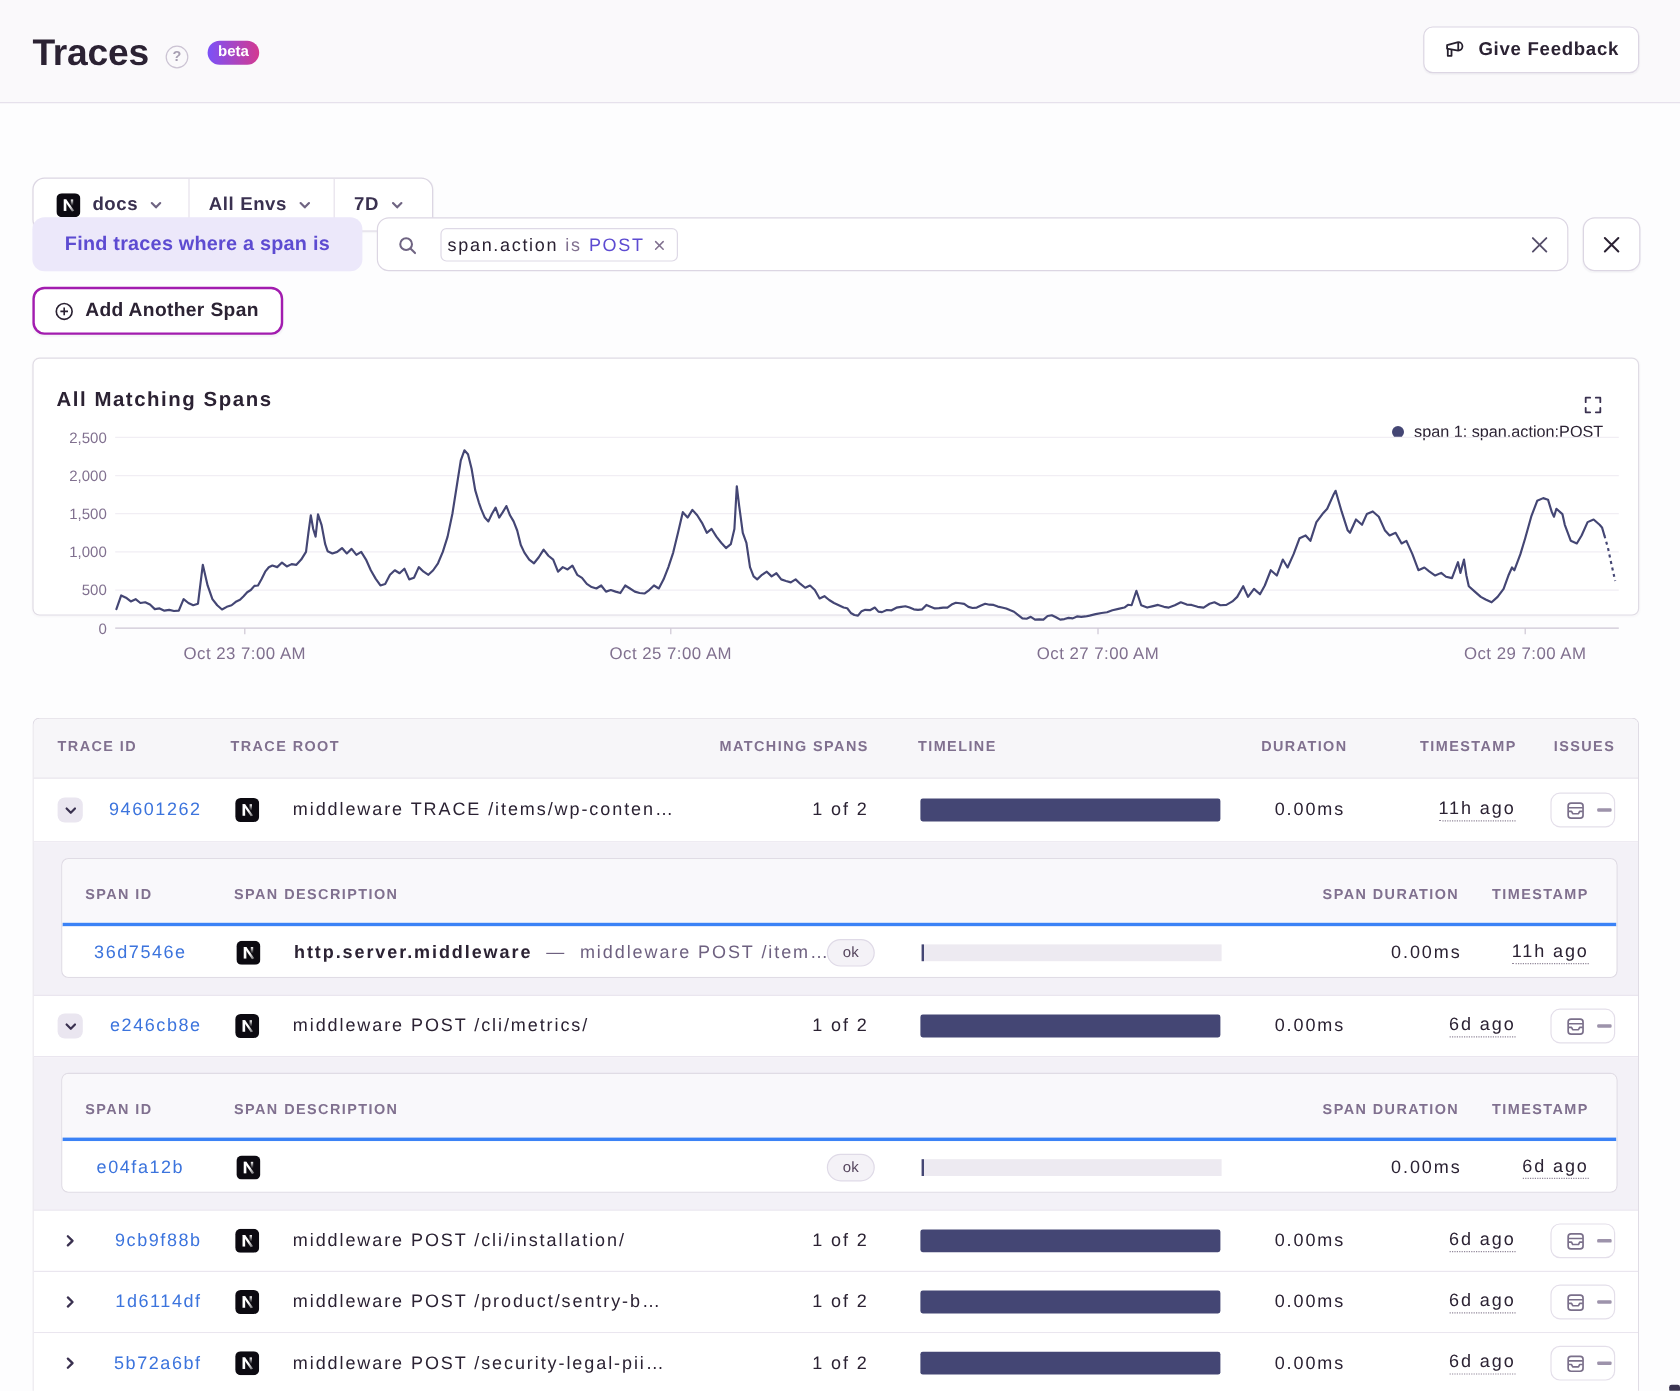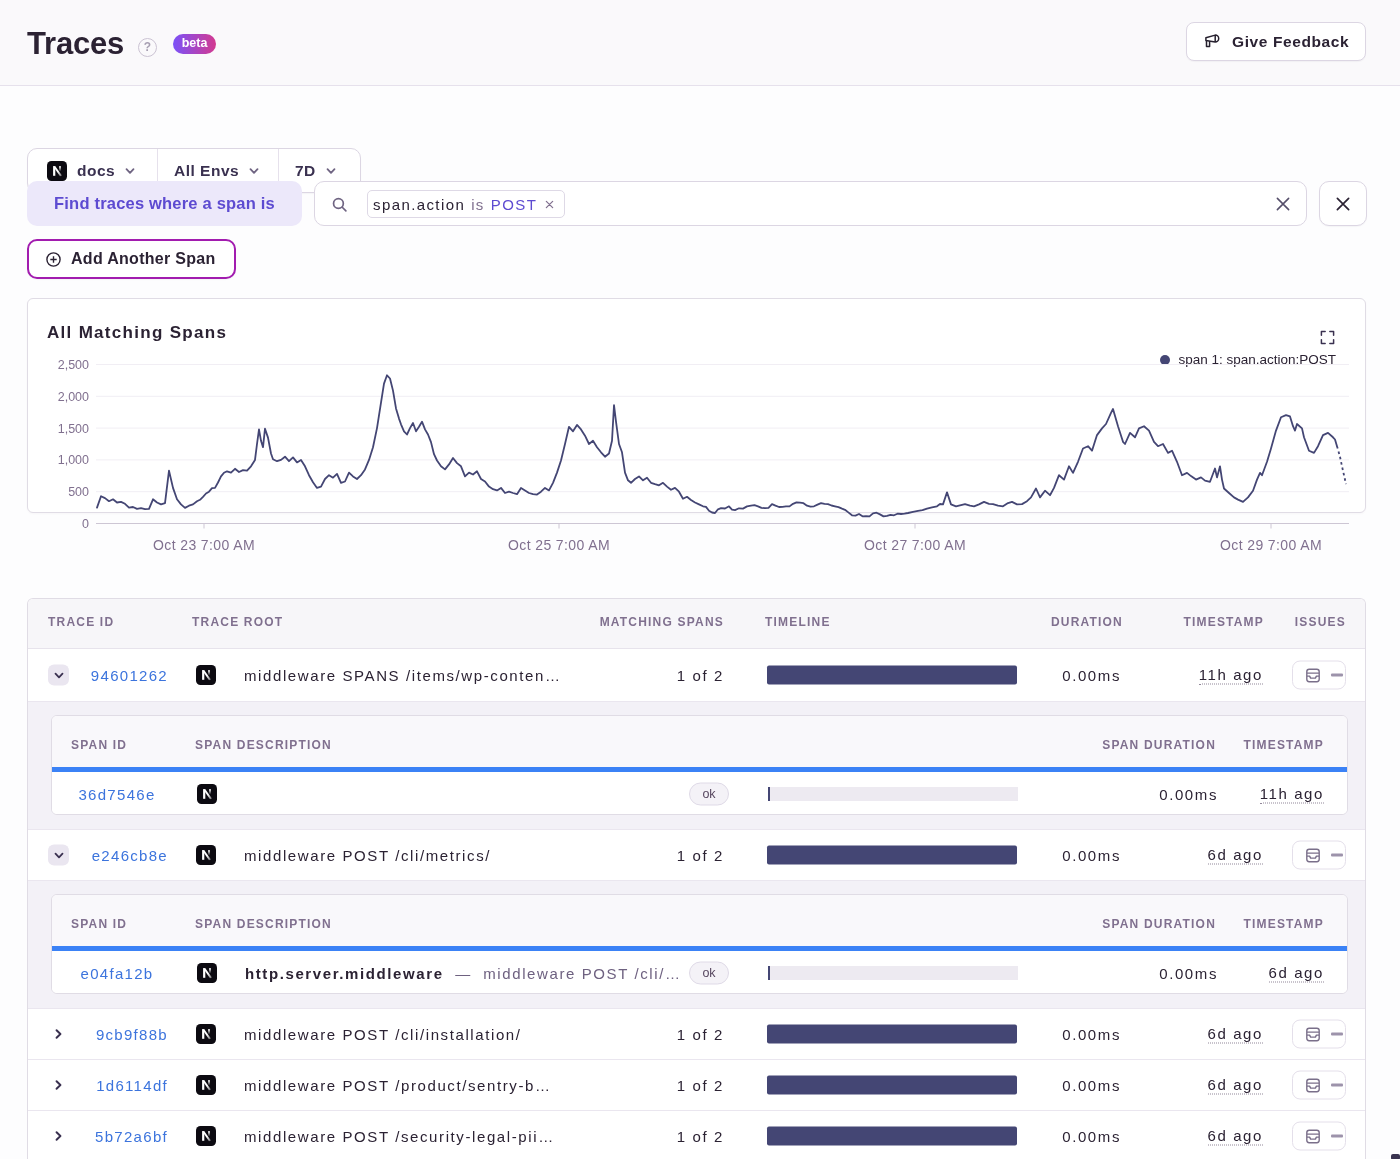--- a/index.html
+++ b/index.html
@@ -50,21 +50,21 @@
 .mspans { letter-spacing:1.6px; position:absolute; right:641px; top:50%; transform:translateY(-50%); font-size:15px; color:#2b2233; }
 .tbar { position:absolute; left:739px; top:50%; transform:translateY(-50%); width:250px; height:19px; background:#444674; border-radius:2px; }
 .dur { letter-spacing:1.6px; position:absolute; right:244px; top:50%; transform:translateY(-50%); font-size:15px; color:#2b2233; }
 .tstamp { letter-spacing:1.6px; position:absolute; right:102px; top:50%; transform:translateY(-50%); font-size:15px; color:#2b2233; border-bottom:1px dotted #918799; padding-bottom:1px; }
 .issuesw { position:absolute; left:1264px; top:50%; transform:translateY(-50%); width:54px; height:29px; border:1px solid #e4dfea; border-radius:8px; background:#fff; display:flex; align-items:center; }
 .issuesw .dash { width:12px; height:2.5px; background:#9d93ab; border-radius:1px; margin-left:10px; }
 .issuesw svg { margin-left:12px; }
 
 .subwrap { position:relative; background:#f3f1f7; height:128px; border-bottom:1px solid #eae6ef; }
 .subpanel { position:absolute; left:23px; top:13px; width:1297px; height:100px; background:#fff; border:1px solid #e0dce5; border-radius:6px; overflow:hidden; }
-.subhead { position:relative; height:56px; background:#f9f8fb; border-bottom:5px solid #3b82f6; font-size:12px; font-weight:700; color:#80708f; letter-spacing:1.2px; }
+.subhead { position:relative; height:56px; background:#f9f8fb; border-bottom:3px solid #3b82f6; font-size:12px; font-weight:700; color:#80708f; letter-spacing:1.2px; }
 .subhead div { position:absolute; top:22px; }
 .subrow { position:relative; height:43px; background:#fff; }
 .sid { letter-spacing:1.3px; position:absolute; left:15px; width:100px; text-align:center; top:50%; transform:translateY(-50%); font-size:15px; color:#3c74dd; }
 .nlogo3 { position:absolute; left:145px; top:50%; transform:translateY(-50%); width:20px; height:20px; display:flex; }
 .sdesc { letter-spacing:1.6px; position:absolute; left:193px; top:50%; transform:translateY(-50%); font-size:15px; white-space:nowrap; }
 .sdesc b { font-weight:700; color:#2b2233; }
 .sdesc span { color:#6e6180; }
 .okpill { position:absolute; left:637px; top:50%; transform:translateY(-50%); width:40px; height:23px; background:#f4f2f7; border:1px solid #dfdae7; border-radius:12px; font-size:12.5px; color:#57475f; text-align:center; line-height:21px; }
 .strack { position:absolute; left:716px; top:50%; transform:translateY(-50%); width:250px; height:14px; background:#edeaf1; }
 .stick { position:absolute; left:716px; top:50%; transform:translateY(-50%); width:2px; height:14px; background:#444674; }
@@ -215,21 +215,21 @@
               <stop offset="0.55" stop-color="#fff"></stop>
               <stop offset="1" stop-color="#fff" stop-opacity="0.35"></stop>
             </linearGradient>
           </defs>
           <rect width="20" height="20" rx="4.5" fill="#0c0a11"></rect>
           <rect x="6.1" y="5.2" width="2.2" height="9.6" fill="#fff"></rect>
           <rect x="12" y="5.2" width="2" height="5.4" fill="url(#nf1)"></rect>
           <polygon points="6.1,5.2 8.3,5.2 14.9,14.6 13,15.3" fill="url(#nf2)"></polygon>
         </svg>
       </div>
-    <div class="root">middleware SPANS /items/wp-conten…</div>
+    <div class="root">middleware TRACE /items/wp-conten…</div>
     <div class="mspans">1 of 2</div>
     <div class="tbar"></div>
     <div class="dur">0.00ms</div>
     <div class="tstamp">11h ago</div>
     <div class="issuesw">
         <svg width="16" height="16" viewBox="0 0 16 16" fill="none" stroke="#7a6f8a" stroke-width="1.4" stroke-linejoin="round">
           <rect x="1.8" y="1.8" width="12.4" height="12.4" rx="2.4"></rect>
           <path d="M2 5.6h12"></path>
           <path d="M2 8.6h2.6l1 2h4.8l1-2H14"></path>
         </svg>
@@ -240,20 +240,100 @@
   <div class="subwrap">
     <div class="subpanel">
       <div class="subhead">
         <div style="left:19px;">SPAN ID</div>
         <div style="left:143px;">SPAN DESCRIPTION</div>
         <div style="right:131px;">SPAN DURATION</div>
         <div style="right:23px;">TIMESTAMP</div>
       </div>
       <div class="subrow">
         <div class="sid">36d7546e</div>
+        <div class="nlogo3">
+            <svg width="20" height="20" viewBox="0 0 20 20">
+              <defs>
+                <linearGradient id="nf1" x1="0" y1="0" x2="0" y2="1">
+                  <stop offset="0" stop-color="#fff"></stop>
+                  <stop offset="0.7" stop-color="#fff" stop-opacity="0.25"></stop>
+                  <stop offset="1" stop-color="#fff" stop-opacity="0"></stop>
+                </linearGradient>
+                <linearGradient id="nf2" x1="0" y1="0" x2="1" y2="1">
+                  <stop offset="0.55" stop-color="#fff"></stop>
+                  <stop offset="1" stop-color="#fff" stop-opacity="0.35"></stop>
+                </linearGradient>
+              </defs>
+              <rect width="20" height="20" rx="4.5" fill="#0c0a11"></rect>
+              <rect x="6.1" y="5.2" width="2.2" height="9.6" fill="#fff"></rect>
+              <rect x="12" y="5.2" width="2" height="5.4" fill="url(#nf1)"></rect>
+              <polygon points="6.1,5.2 8.3,5.2 14.9,14.6 13,15.3" fill="url(#nf2)"></polygon>
+            </svg>
+          </div>
+        <div class="sdesc"><b>http.server.middleware</b><span>&nbsp; — &nbsp;middleware POST /item…</span></div>
+        <div class="okpill">ok</div>
+        <div class="strack"></div>
+          <div class="stick"></div>
+        <div class="sdur">0.00ms</div>
+        <div class="sts">11h ago</div>
+      </div>
+    </div>
+  </div>
+
+  <div class="trow" style="height:51px;">
+    <div class="chevbox">
+        <svg width="12" height="12" viewBox="0 0 12 12" fill="none" stroke="#3a3150" stroke-width="1.8" stroke-linecap="round" stroke-linejoin="round">
+          <path d="M2.5 4.2 6 7.8l3.5-3.6"></path>
+        </svg>
+      </div>
+    <div class="tid">e246cb8e</div>
+    <div class="nlogo2">
+        <svg width="20" height="20" viewBox="0 0 20 20">
+          <defs>
+            <linearGradient id="nf1" x1="0" y1="0" x2="0" y2="1">
+              <stop offset="0" stop-color="#fff"></stop>
+              <stop offset="0.7" stop-color="#fff" stop-opacity="0.25"></stop>
+              <stop offset="1" stop-color="#fff" stop-opacity="0"></stop>
+            </linearGradient>
+            <linearGradient id="nf2" x1="0" y1="0" x2="1" y2="1">
+              <stop offset="0.55" stop-color="#fff"></stop>
+              <stop offset="1" stop-color="#fff" stop-opacity="0.35"></stop>
+            </linearGradient>
+          </defs>
+          <rect width="20" height="20" rx="4.5" fill="#0c0a11"></rect>
+          <rect x="6.1" y="5.2" width="2.2" height="9.6" fill="#fff"></rect>
+          <rect x="12" y="5.2" width="2" height="5.4" fill="url(#nf1)"></rect>
+          <polygon points="6.1,5.2 8.3,5.2 14.9,14.6 13,15.3" fill="url(#nf2)"></polygon>
+        </svg>
+      </div>
+    <div class="root">middleware POST /cli/metrics/</div>
+    <div class="mspans">1 of 2</div>
+    <div class="tbar"></div>
+    <div class="dur">0.00ms</div>
+    <div class="tstamp">6d ago</div>
+    <div class="issuesw">
+        <svg width="16" height="16" viewBox="0 0 16 16" fill="none" stroke="#7a6f8a" stroke-width="1.4" stroke-linejoin="round">
+          <rect x="1.8" y="1.8" width="12.4" height="12.4" rx="2.4"></rect>
+          <path d="M2 5.6h12"></path>
+          <path d="M2 8.6h2.6l1 2h4.8l1-2H14"></path>
+        </svg>
+        <div class="dash"></div>
+      </div>
+  </div>
+
+  <div class="subwrap">
+    <div class="subpanel">
+      <div class="subhead">
+        <div style="left:19px;">SPAN ID</div>
+        <div style="left:143px;">SPAN DESCRIPTION</div>
+        <div style="right:131px;">SPAN DURATION</div>
+        <div style="right:23px;">TIMESTAMP</div>
+      </div>
+      <div class="subrow">
+        <div class="sid">e04fa12b</div>
         <div class="nlogo3">
             <svg width="20" height="20" viewBox="0 0 20 20">
               <defs>
                 <linearGradient id="nf1" x1="0" y1="0" x2="0" y2="1">
                   <stop offset="0" stop-color="#fff"></stop>
                   <stop offset="0.7" stop-color="#fff" stop-opacity="0.25"></stop>
                   <stop offset="1" stop-color="#fff" stop-opacity="0"></stop>
                 </linearGradient>
                 <linearGradient id="nf2" x1="0" y1="0" x2="1" y2="1">
                   <stop offset="0.55" stop-color="#fff"></stop>
@@ -263,100 +343,20 @@
               <rect width="20" height="20" rx="4.5" fill="#0c0a11"></rect>
               <rect x="6.1" y="5.2" width="2.2" height="9.6" fill="#fff"></rect>
               <rect x="12" y="5.2" width="2" height="5.4" fill="url(#nf1)"></rect>
               <polygon points="6.1,5.2 8.3,5.2 14.9,14.6 13,15.3" fill="url(#nf2)"></polygon>
             </svg>
           </div>
         <div class="okpill">ok</div>
         <div class="strack"></div>
           <div class="stick"></div>
         <div class="sdur">0.00ms</div>
-        <div class="sts">11h ago</div>
-      </div>
-    </div>
-  </div>
-
-  <div class="trow" style="height:51px;">
-    <div class="chevbox">
-        <svg width="12" height="12" viewBox="0 0 12 12" fill="none" stroke="#3a3150" stroke-width="1.8" stroke-linecap="round" stroke-linejoin="round">
-          <path d="M2.5 4.2 6 7.8l3.5-3.6"></path>
-        </svg>
-      </div>
-    <div class="tid">e246cb8e</div>
-    <div class="nlogo2">
-        <svg width="20" height="20" viewBox="0 0 20 20">
-          <defs>
-            <linearGradient id="nf1" x1="0" y1="0" x2="0" y2="1">
-              <stop offset="0" stop-color="#fff"></stop>
-              <stop offset="0.7" stop-color="#fff" stop-opacity="0.25"></stop>
-              <stop offset="1" stop-color="#fff" stop-opacity="0"></stop>
-            </linearGradient>
-            <linearGradient id="nf2" x1="0" y1="0" x2="1" y2="1">
-              <stop offset="0.55" stop-color="#fff"></stop>
-              <stop offset="1" stop-color="#fff" stop-opacity="0.35"></stop>
-            </linearGradient>
-          </defs>
-          <rect width="20" height="20" rx="4.5" fill="#0c0a11"></rect>
-          <rect x="6.1" y="5.2" width="2.2" height="9.6" fill="#fff"></rect>
-          <rect x="12" y="5.2" width="2" height="5.4" fill="url(#nf1)"></rect>
-          <polygon points="6.1,5.2 8.3,5.2 14.9,14.6 13,15.3" fill="url(#nf2)"></polygon>
-        </svg>
-      </div>
-    <div class="root">middleware POST /cli/metrics/</div>
-    <div class="mspans">1 of 2</div>
-    <div class="tbar"></div>
-    <div class="dur">0.00ms</div>
-    <div class="tstamp">6d ago</div>
-    <div class="issuesw">
-        <svg width="16" height="16" viewBox="0 0 16 16" fill="none" stroke="#7a6f8a" stroke-width="1.4" stroke-linejoin="round">
-          <rect x="1.8" y="1.8" width="12.4" height="12.4" rx="2.4"></rect>
-          <path d="M2 5.6h12"></path>
-          <path d="M2 8.6h2.6l1 2h4.8l1-2H14"></path>
-        </svg>
-        <div class="dash"></div>
-      </div>
-  </div>
-
-  <div class="subwrap">
-    <div class="subpanel">
-      <div class="subhead">
-        <div style="left:19px;">SPAN ID</div>
-        <div style="left:143px;">SPAN DESCRIPTION</div>
-        <div style="right:131px;">SPAN DURATION</div>
-        <div style="right:23px;">TIMESTAMP</div>
-      </div>
-      <div class="subrow">
-        <div class="sid">e04fa12b</div>
-        <div class="nlogo3">
-            <svg width="20" height="20" viewBox="0 0 20 20">
-              <defs>
-                <linearGradient id="nf1" x1="0" y1="0" x2="0" y2="1">
-                  <stop offset="0" stop-color="#fff"></stop>
-                  <stop offset="0.7" stop-color="#fff" stop-opacity="0.25"></stop>
-                  <stop offset="1" stop-color="#fff" stop-opacity="0"></stop>
-                </linearGradient>
-                <linearGradient id="nf2" x1="0" y1="0" x2="1" y2="1">
-                  <stop offset="0.55" stop-color="#fff"></stop>
-                  <stop offset="1" stop-color="#fff" stop-opacity="0.35"></stop>
-                </linearGradient>
-              </defs>
-              <rect width="20" height="20" rx="4.5" fill="#0c0a11"></rect>
-              <rect x="6.1" y="5.2" width="2.2" height="9.6" fill="#fff"></rect>
-              <rect x="12" y="5.2" width="2" height="5.4" fill="url(#nf1)"></rect>
-              <polygon points="6.1,5.2 8.3,5.2 14.9,14.6 13,15.3" fill="url(#nf2)"></polygon>
-            </svg>
-          </div>
-        <div class="sdesc"><b>http.server.middleware</b><span>&nbsp; — &nbsp;middleware POST /cli/…</span></div>
-        <div class="okpill">ok</div>
-        <div class="strack"></div>
-          <div class="stick"></div>
-        <div class="sdur">0.00ms</div>
         <div class="sts">6d ago</div>
       </div>
     </div>
   </div>
 
   <div class="trow" style="height:51px;">
     <svg class="chev" width="13" height="13" viewBox="0 0 12 12" fill="none" stroke="#3a3150" stroke-width="1.8" stroke-linecap="round" stroke-linejoin="round">
         <path d="M4.2 2.5 7.8 6l-3.6 3.5"></path>
       </svg>
     <div class="tid">9cb9f88b</div>

